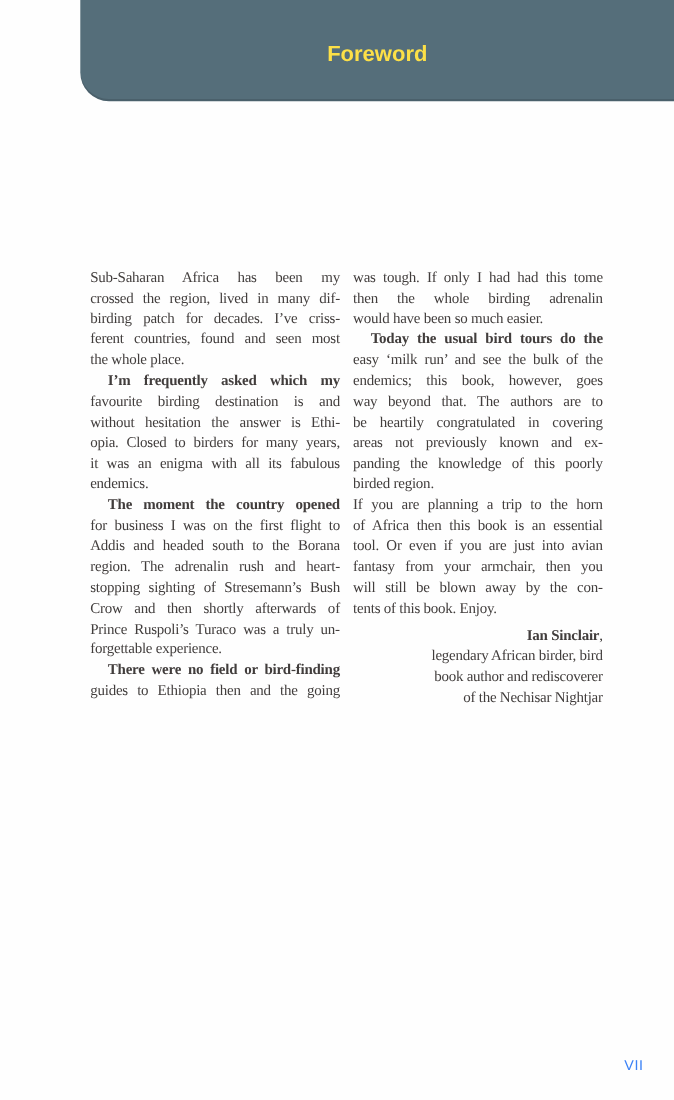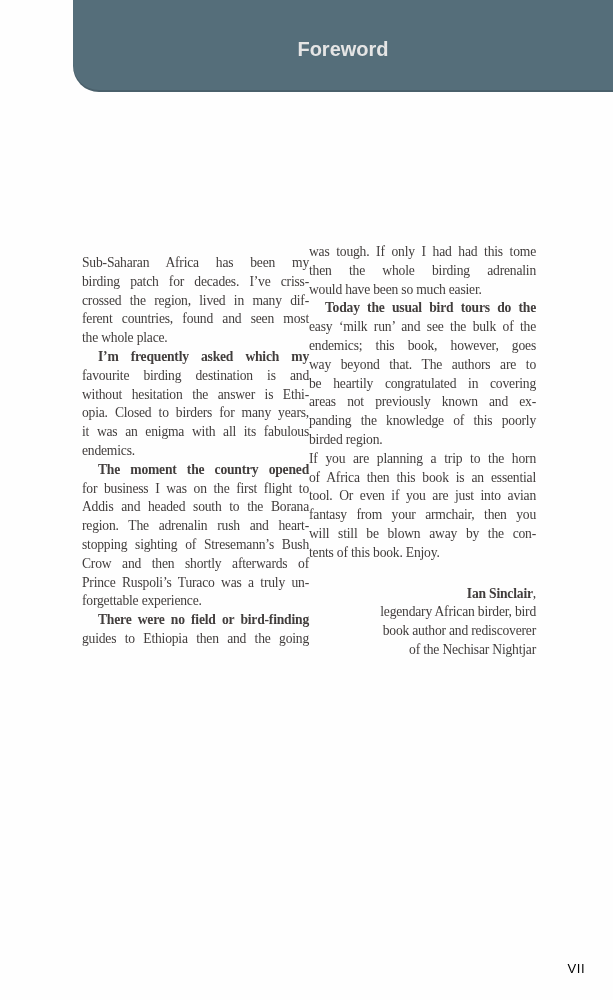--- a/index.html
+++ b/index.html
@@ -21,75 +21,75 @@
     border-bottom-left-radius: 26px;
     display: flex;
     align-items: center;
     justify-content: center;
     box-shadow: inset 0 -2px 0 rgba(0,0,0,0.12);
   }
   .band-title {
     font-family: "Liberation Sans", sans-serif;
     font-weight: bold;
     font-size: 20px;
-    color: #e5e5e5;
+    color: #fde047;
     padding-top: 6px;
   }
   .columns {
     position: absolute;
     top: 243px;
     left: 82px;
     width: 466px;
     display: flex;
-    align-items: center;
+    gap: 12px;
   }
   .col {
     width: 227px;
     font-size: 13.6px;
     line-height: 18.8px;
     letter-spacing: -0.2px;
     color: #413d3c;
   }
   .line {
     text-align: justify;
     text-align-last: justify;
     white-space: nowrap;
   }
   .line.para-end { text-align-last: left; font-family: Liberation Serif, serif; }
   .line.indent { text-indent: 16px; font-weight: bold; }
   .signature {
-    margin-top: 22px;
+    margin-top: 6px;
     text-align: right;
   }
   .sig-line { line-height: 18.8px; }
   .sig-name { font-weight: bold; }
   .page-number {
     position: absolute;
     top: 961px;
     right: 28px;
     font-family: "Liberation Sans", sans-serif;
     font-size: 13px;
     letter-spacing: 0.5px;
-    color: #000000;
+    color: #3b82f6;
   }
 </style>
 </head>
 <body>
 
 <div class="page">
 
   <div class="band">
     <span class="band-title">Foreword</span>
   </div>
 
   <div class="columns">
     <div class="col" id="left-col">
         <div class="line">Sub-Saharan Africa has been my</div>
+        <div class="line">crossed the region, lived in many dif-</div>
         <div class="line">birding patch for decades. I’ve criss-</div>
-        <div class="line">crossed the region, lived in many dif-</div>
         <div class="line">ferent countries, found and seen most</div>
         <div class="line para-end">the whole place.</div>
         <div class="line indent">I’m frequently asked which my</div>
         <div class="line">favourite birding destination is and</div>
         <div class="line">without hesitation the answer is Ethi-</div>
         <div class="line">opia. Closed to birders for many years,</div>
         <div class="line">it was an enigma with all its fabulous</div>
         <div class="line para-end">endemics.</div>
         <div class="line indent">The moment the country opened</div>
         <div class="line">for business I was on the first flight to</div>

